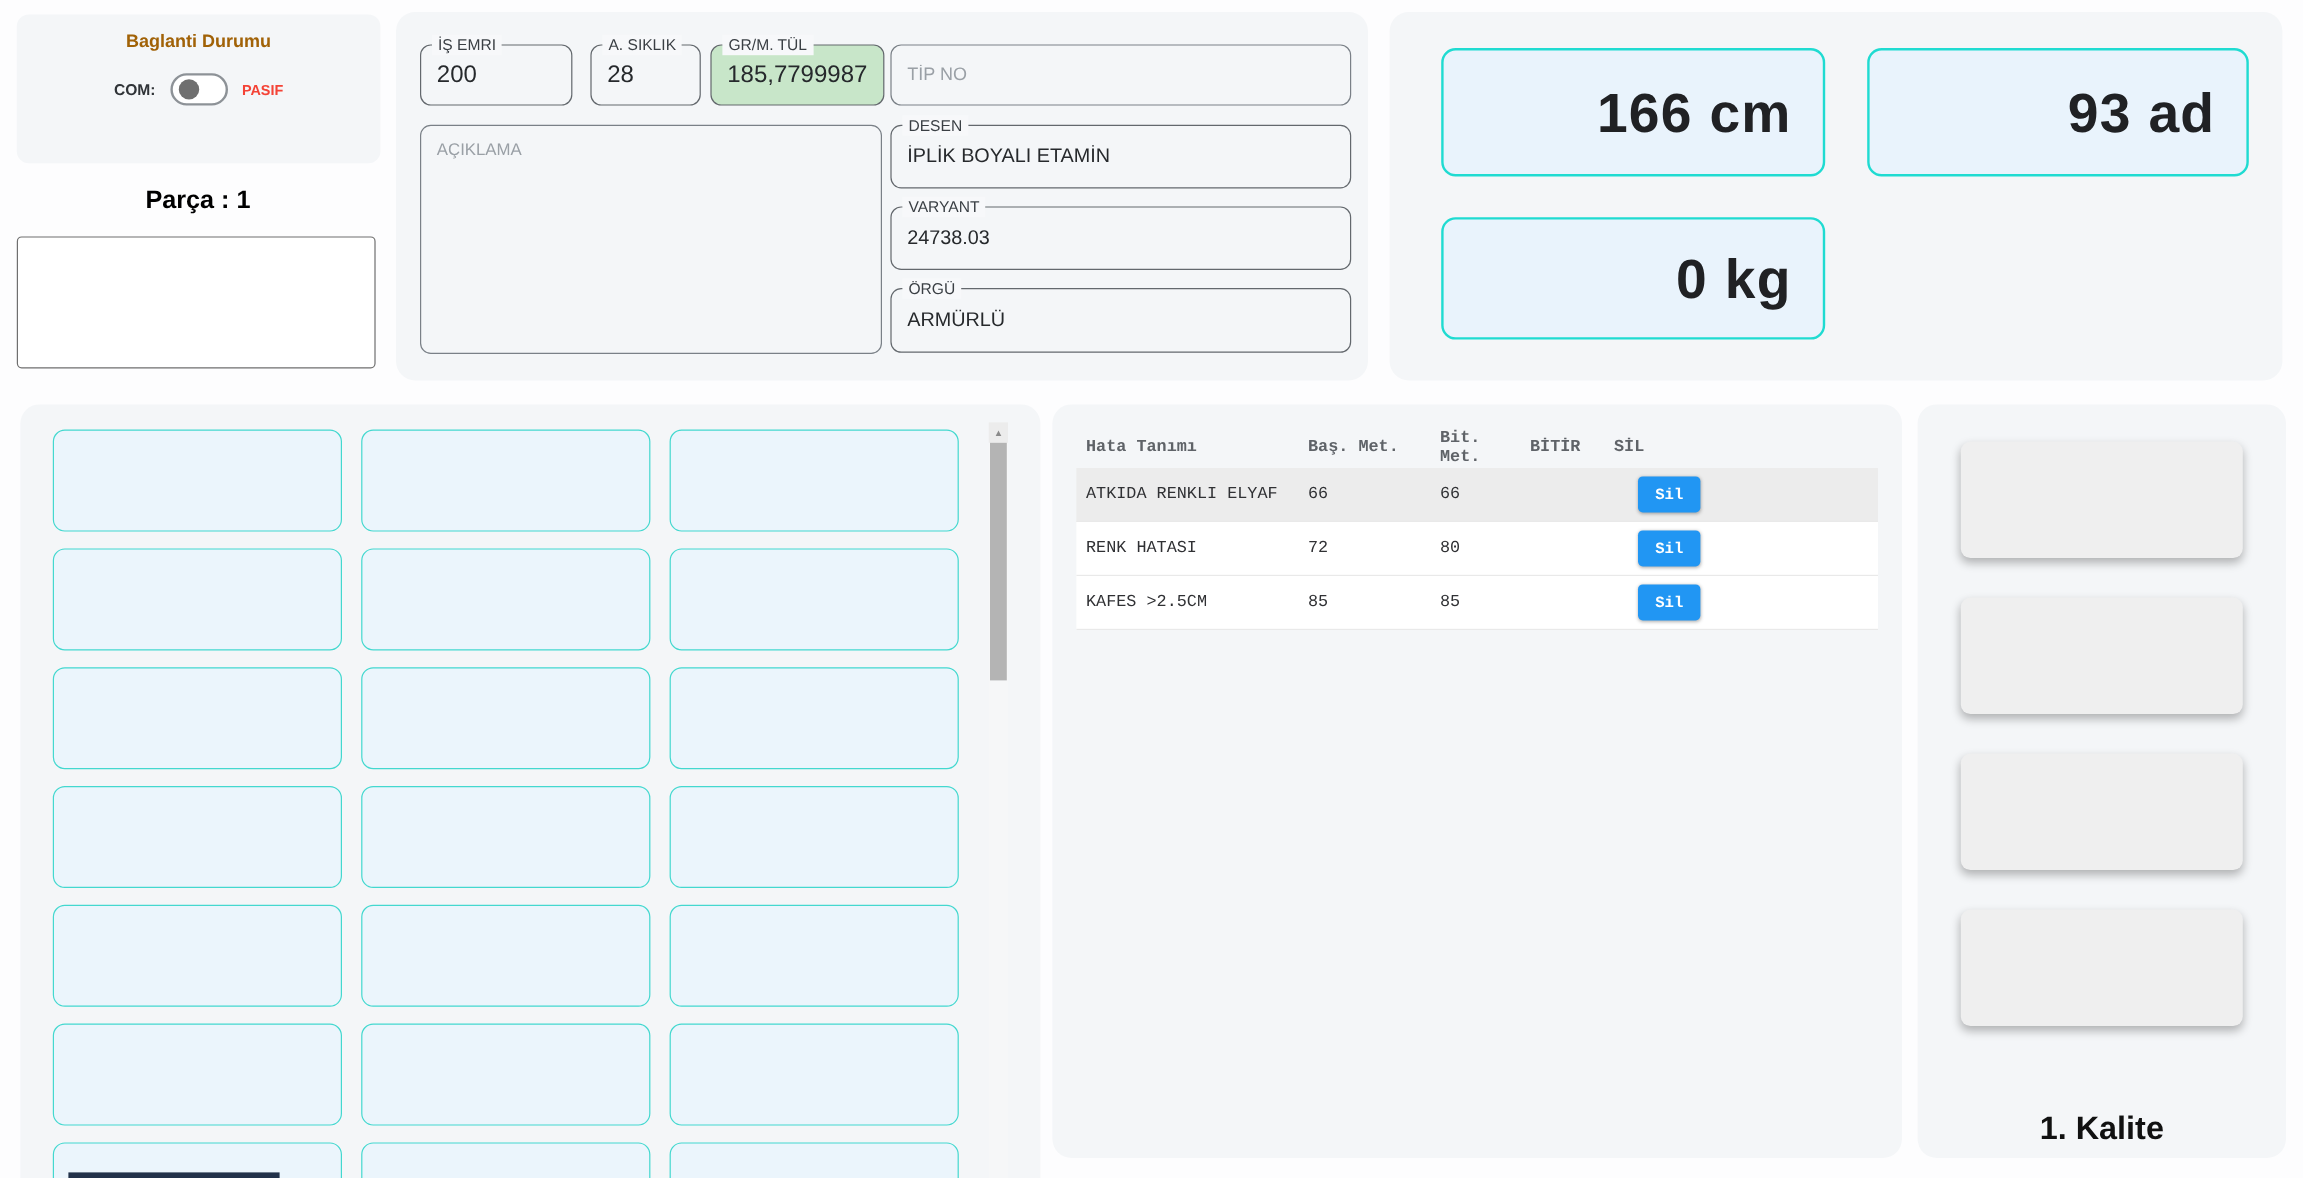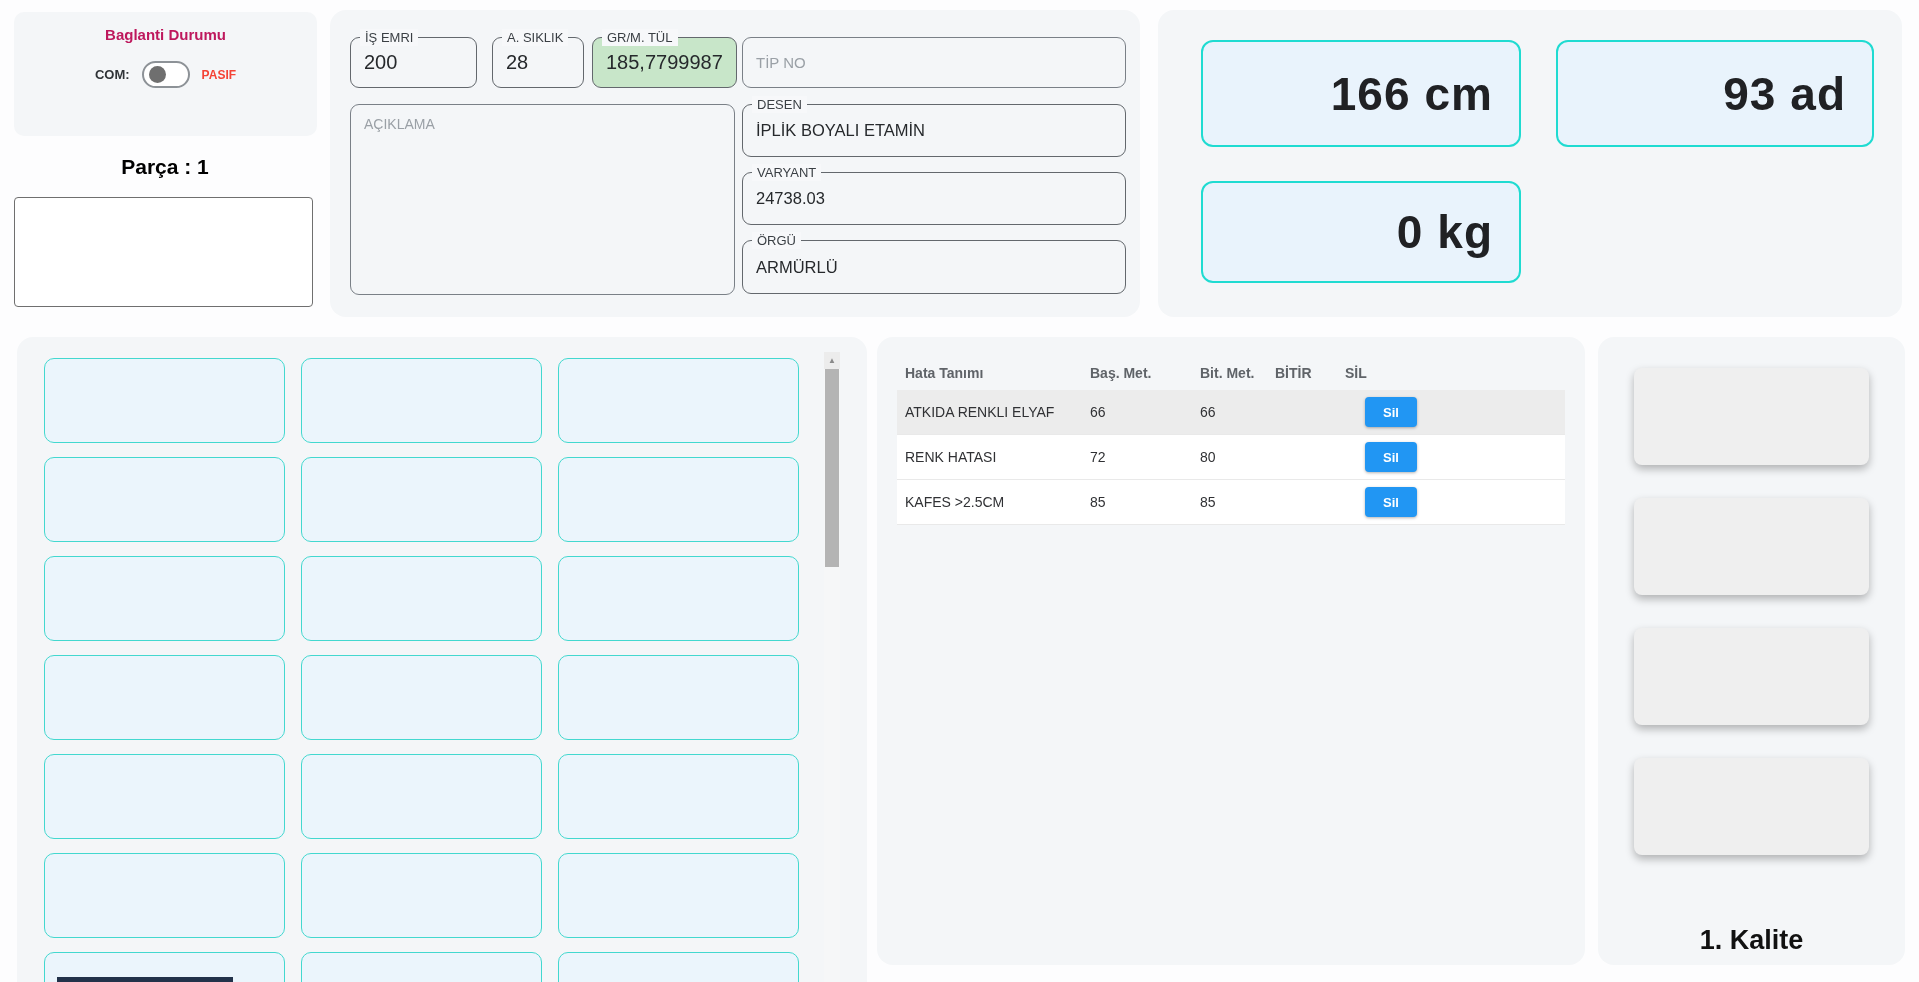--- a/index.html
+++ b/index.html
@@ -12,21 +12,21 @@
     color: #222;
   }
   .panel {
     position: absolute;
     background: #f4f6f8;
     border-radius: 16px;
   }
 
   
   .conn-card { left: 14px; top: 12px; width: 303px; height: 124px; border-radius: 10px; }
-  .conn-title { text-align: center; padding-top: 14px; font-size: 15px; font-weight: bold; color: #be185d; }
+  .conn-title { text-align: center; padding-top: 14px; font-size: 15px; font-weight: bold; color: #a16207; }
   .conn-row { display: flex; align-items: center; justify-content: center; gap: 12px; margin-top: 18px; }
   .com-label { font-size: 13px; font-weight: bold; color: #2f3337; }
   .toggle {
     width: 48px; height: 27px; border: 2px solid #8d9297; border-radius: 14px;
     background: #fff; position: relative; cursor: pointer;
   }
   .toggle-knob { position: absolute; left: 5px; top: 3px; width: 17px; height: 17px; border-radius: 50%; background: #6f6f6f; }
   .status-pasif { font-size: 12px; font-weight: bold; color: #f44336; }
 
   .parca-label { position: absolute; left: 0; top: 155px; width: 330px; text-align: center; font-size: 21px; font-weight: bold; color: #000000; }
@@ -86,21 +86,21 @@
   }
   .scrollbar { position: absolute; right: 27px; top: 15px; width: 16px; height: 640px; background: #f6f7f8; }
   .scroll-up {
     width: 16px; height: 17px; background: #ececec; display: flex; align-items: center;
     justify-content: center; font-size: 8px; color: #8a8a8a; cursor: pointer;
   }
   .scroll-thumb { width: 14px; margin-left: 1px; height: 198px; background: #b4b4b4; cursor: pointer; }
   .partial-strip { position: absolute; left: 57px; top: 977px; width: 176px; height: 5px; background: #22324a; }
 
   
-  .table-panel { left: 877px; top: 337px; width: 708px; height: 628px; }
+  .table-panel { left: 877px; top: 337px; width: 708px; height: 628px; font-family: Liberation Mono, monospace; }
   .etable { position: absolute; left: 20px; right: 20px; top: 18px; }
   .t-head, .t-row { display: grid; grid-template-columns: 185px 110px 75px 70px 1fr; align-items: center; }
   .t-head { height: 35px; }
   .t-head > div { font-size: 14px; color: #5f6368; font-weight: bold; padding-left: 8px; }
   .t-row { height: 45px; border-bottom: 1px solid #e9e9e9; background: #fff; }
   .t-row:nth-of-type(1) { background: #ececec; }
   .t-row > div { font-size: 14px; color: #303134; padding-left: 8px; }
   .sil-btn {
     width: 52px; height: 30px; background: #2196f3; color: #fff; border: none;
     border-radius: 4px; font-size: 13px; font-weight: bold; cursor: pointer;

